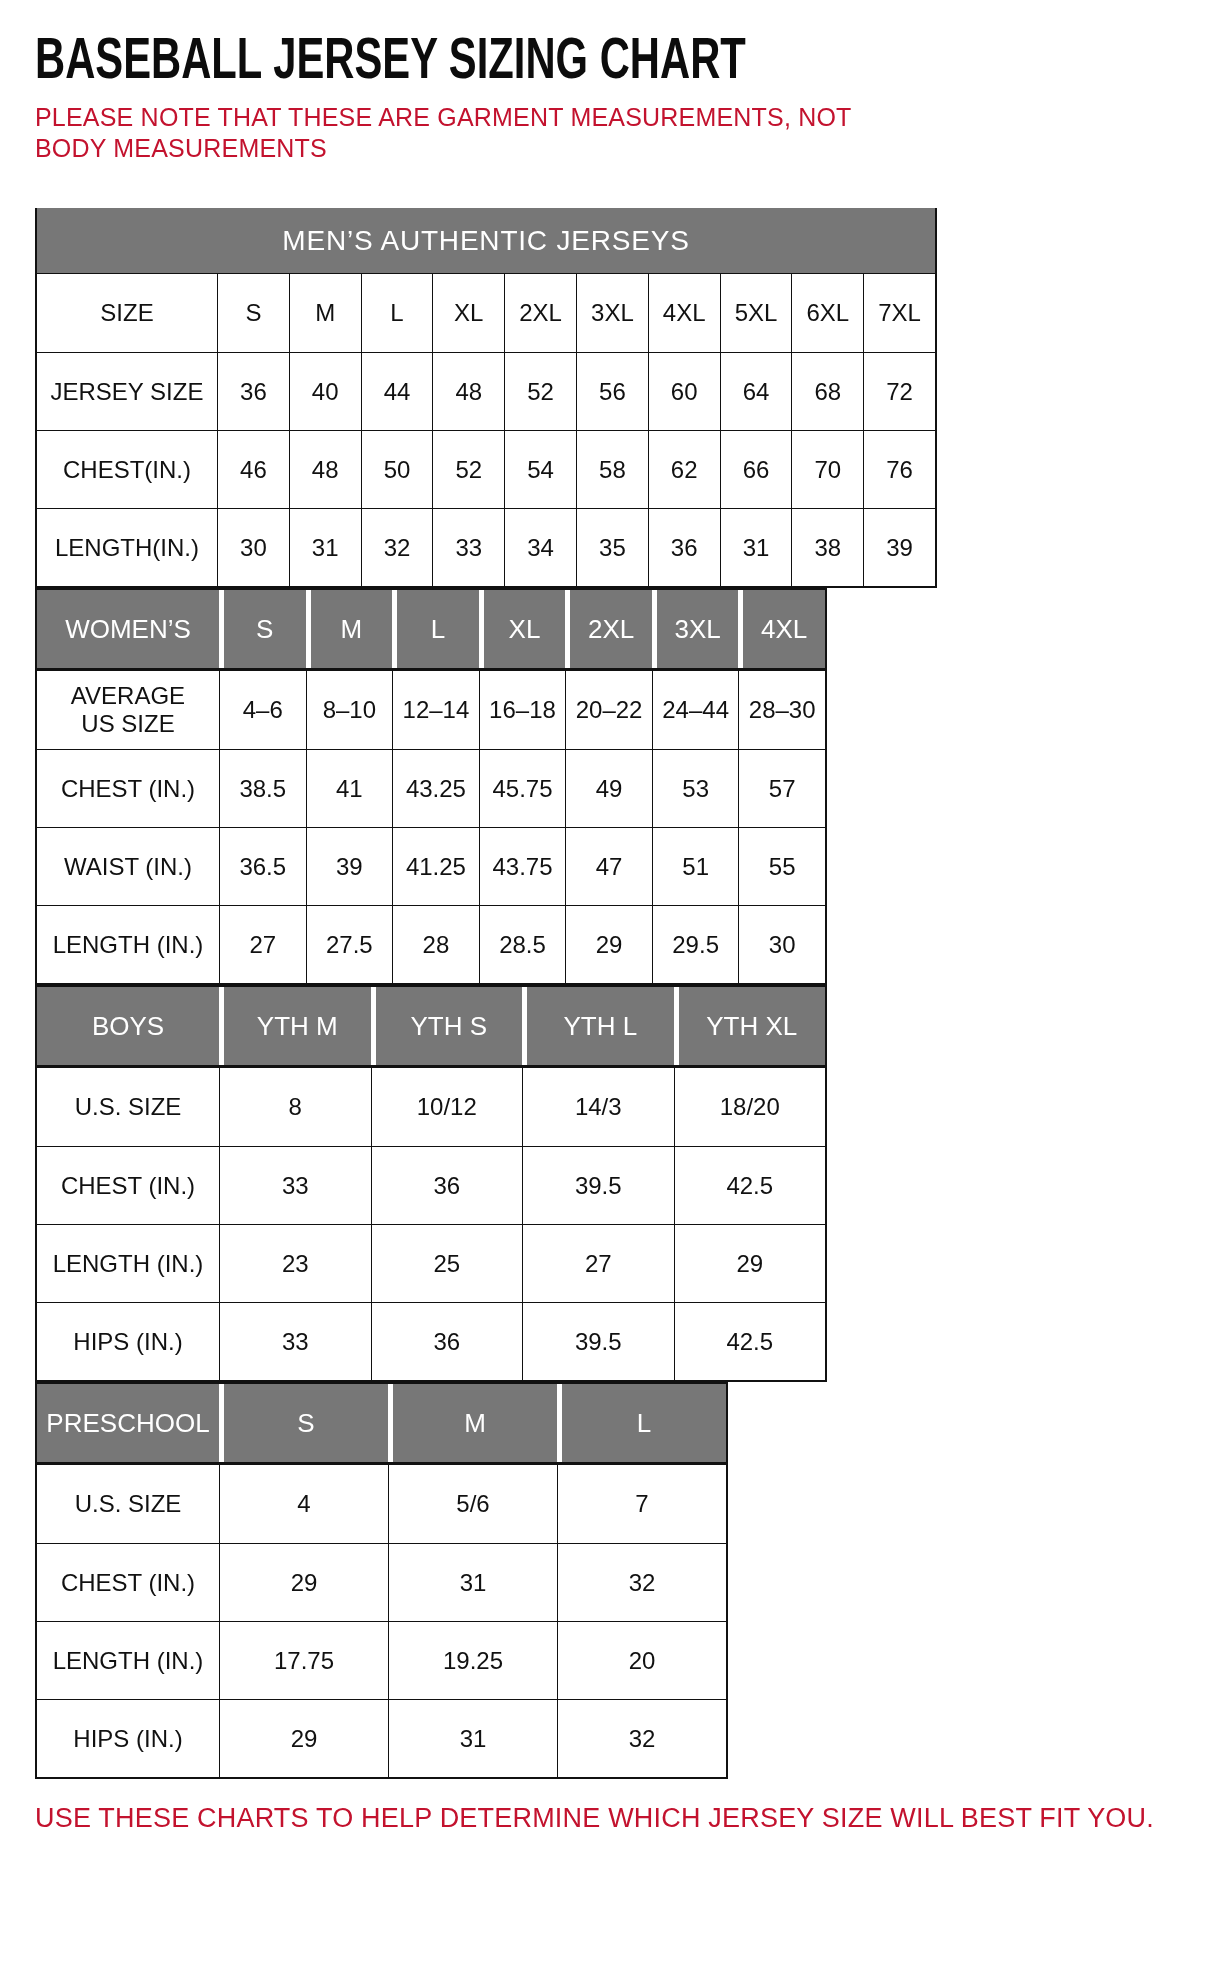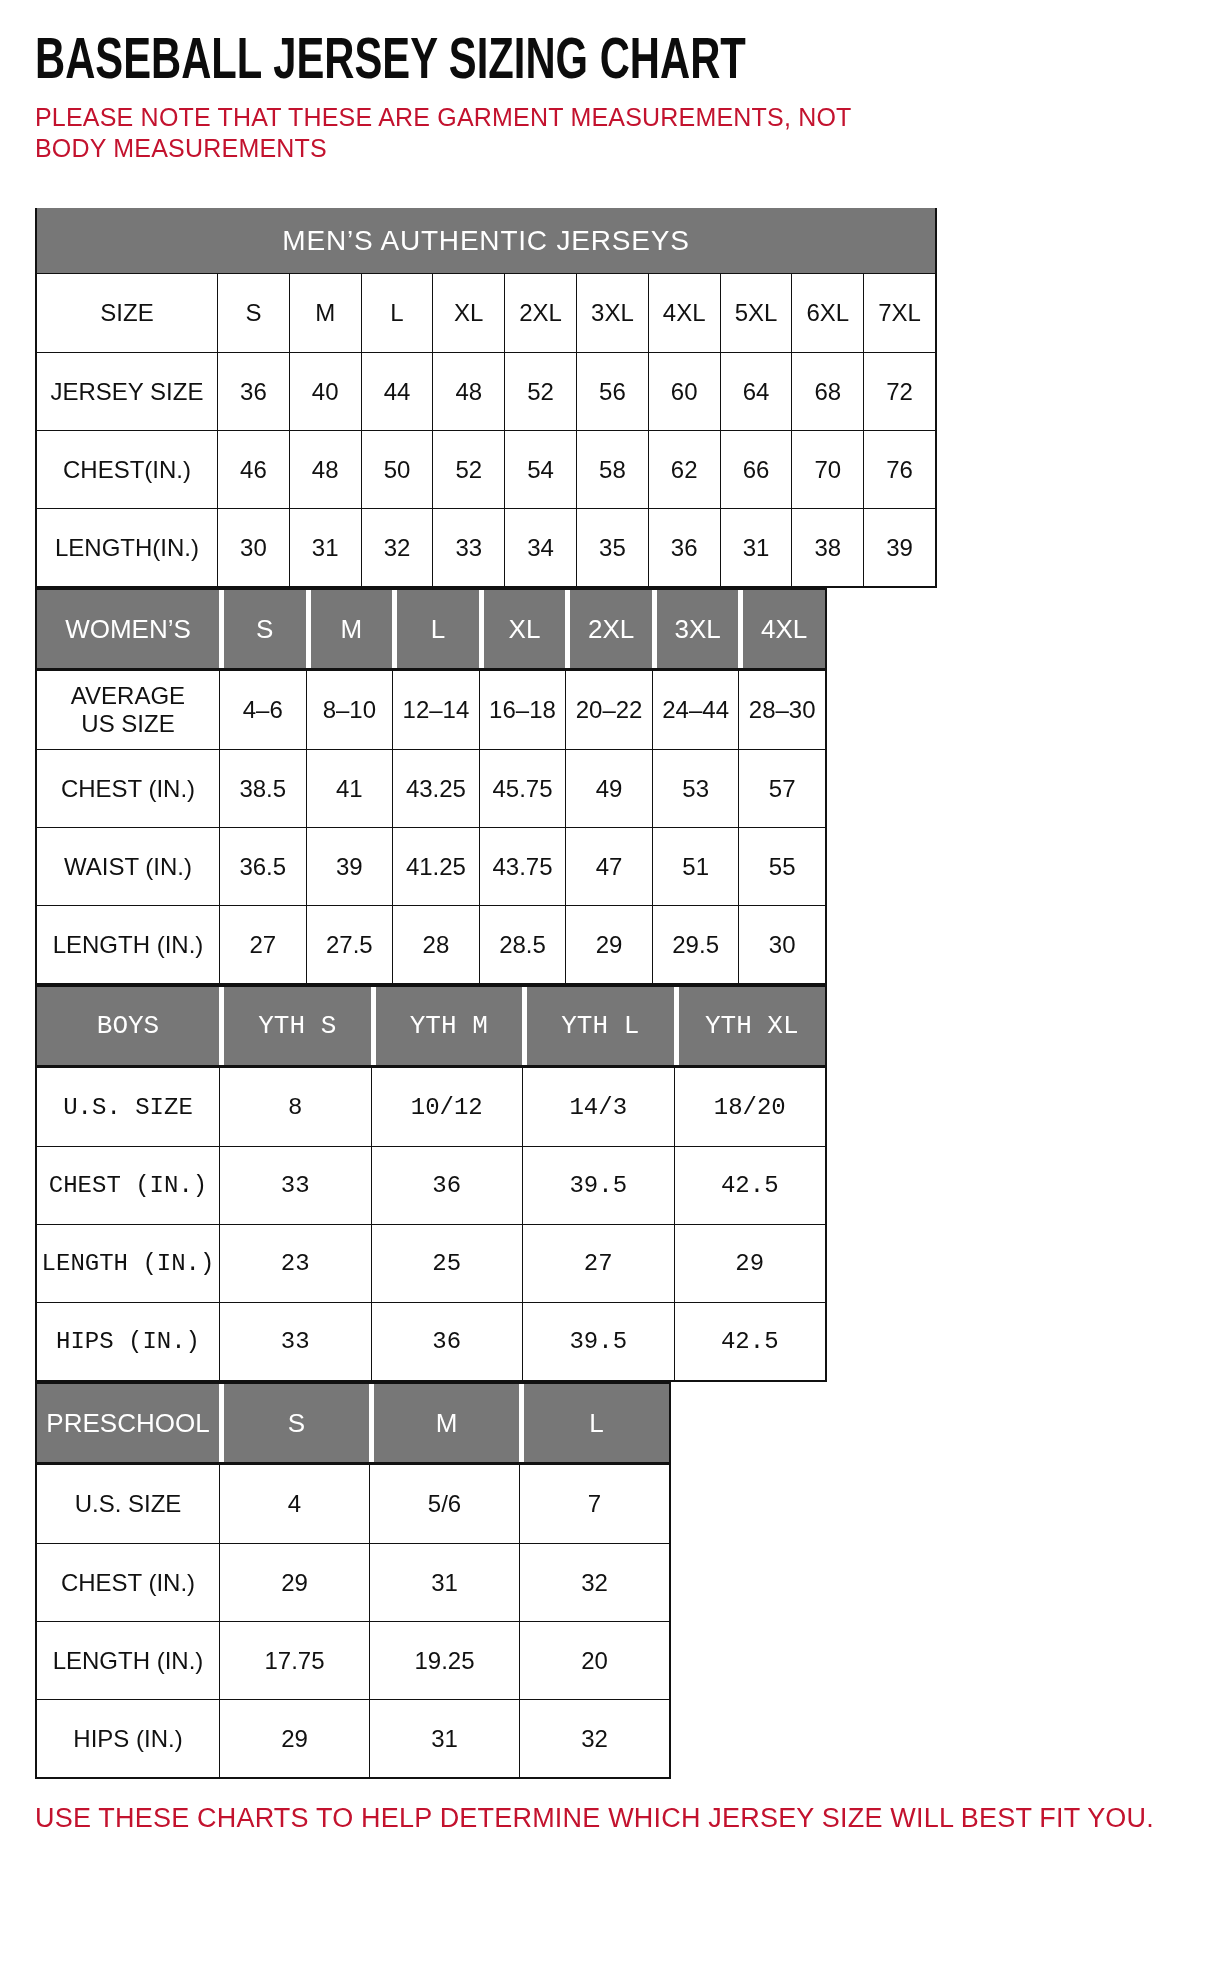--- a/index.html
+++ b/index.html
@@ -15,21 +15,21 @@
   .title .squeeze { display:inline-block; transform:scaleX(.72); transform-origin:0 50%; white-space:nowrap; }
   .note {
     margin-top:12px; max-width:880px;
     font-size:25px; line-height:1.25; font-weight:500;
     color:var(--red); letter-spacing:.2px;
   }
   .size-table { display:grid; border:2px solid var(--ink); background:#fff; }
   .t-mens      { width:902px; --label-w:180px; border-top:none; margin-top:44px; }
   .t-womens    { width:792px; --label-w:182px; }
   .t-boys      { width:792px; --label-w:182px; }
-  .t-preschool { width:636px; --label-w:182px; }
+  .t-preschool { width:693px; --label-w:182px; }
   .banner {
     grid-column:1/-1; height:66px;
     background:var(--gray); color:#fff;
     display:flex; align-items:center; justify-content:center;
     font-size:28px; letter-spacing:.8px;
     border-bottom:1px solid var(--ink);
   }
   .cell {
     display:flex; align-items:center; justify-content:center;
     min-height:78px; font-size:24px; text-align:center;
@@ -146,24 +146,24 @@
     <div class="cell body label first">LENGTH (IN.)</div>
     <div class="cell body value">27</div>
     <div class="cell body value">27.5</div>
     <div class="cell body value">28</div>
     <div class="cell body value">28.5</div>
     <div class="cell body value">29</div>
     <div class="cell body value">29.5</div>
     <div class="cell body value lastcol">30</div>
   </section>
 
-<section class="size-table t-boys" style="grid-template-columns: var(--label-w) repeat(4, 1fr); font-family: Liberation Mono, monospace;">
+<section class="size-table t-boys" style="grid-template-columns: var(--label-w) repeat(4, 1fr);">
     <div class="cell hcell gray first label">BOYS</div>
+    <div class="cell hcell gray">YTH M</div>
     <div class="cell hcell gray">YTH S</div>
-    <div class="cell hcell gray">YTH M</div>
     <div class="cell hcell gray">YTH L</div>
     <div class="cell hcell gray lastcol">YTH XL</div>
     <div class="divider"></div>
     <div class="cell body label first no-top">U.S. SIZE</div>
     <div class="cell body value no-top">8</div>
     <div class="cell body value no-top">10/12</div>
     <div class="cell body value no-top">14/3</div>
     <div class="cell body value no-top lastcol">18/20</div>
     <div class="cell body label first">CHEST (IN.)</div>
     <div class="cell body value">33</div>

